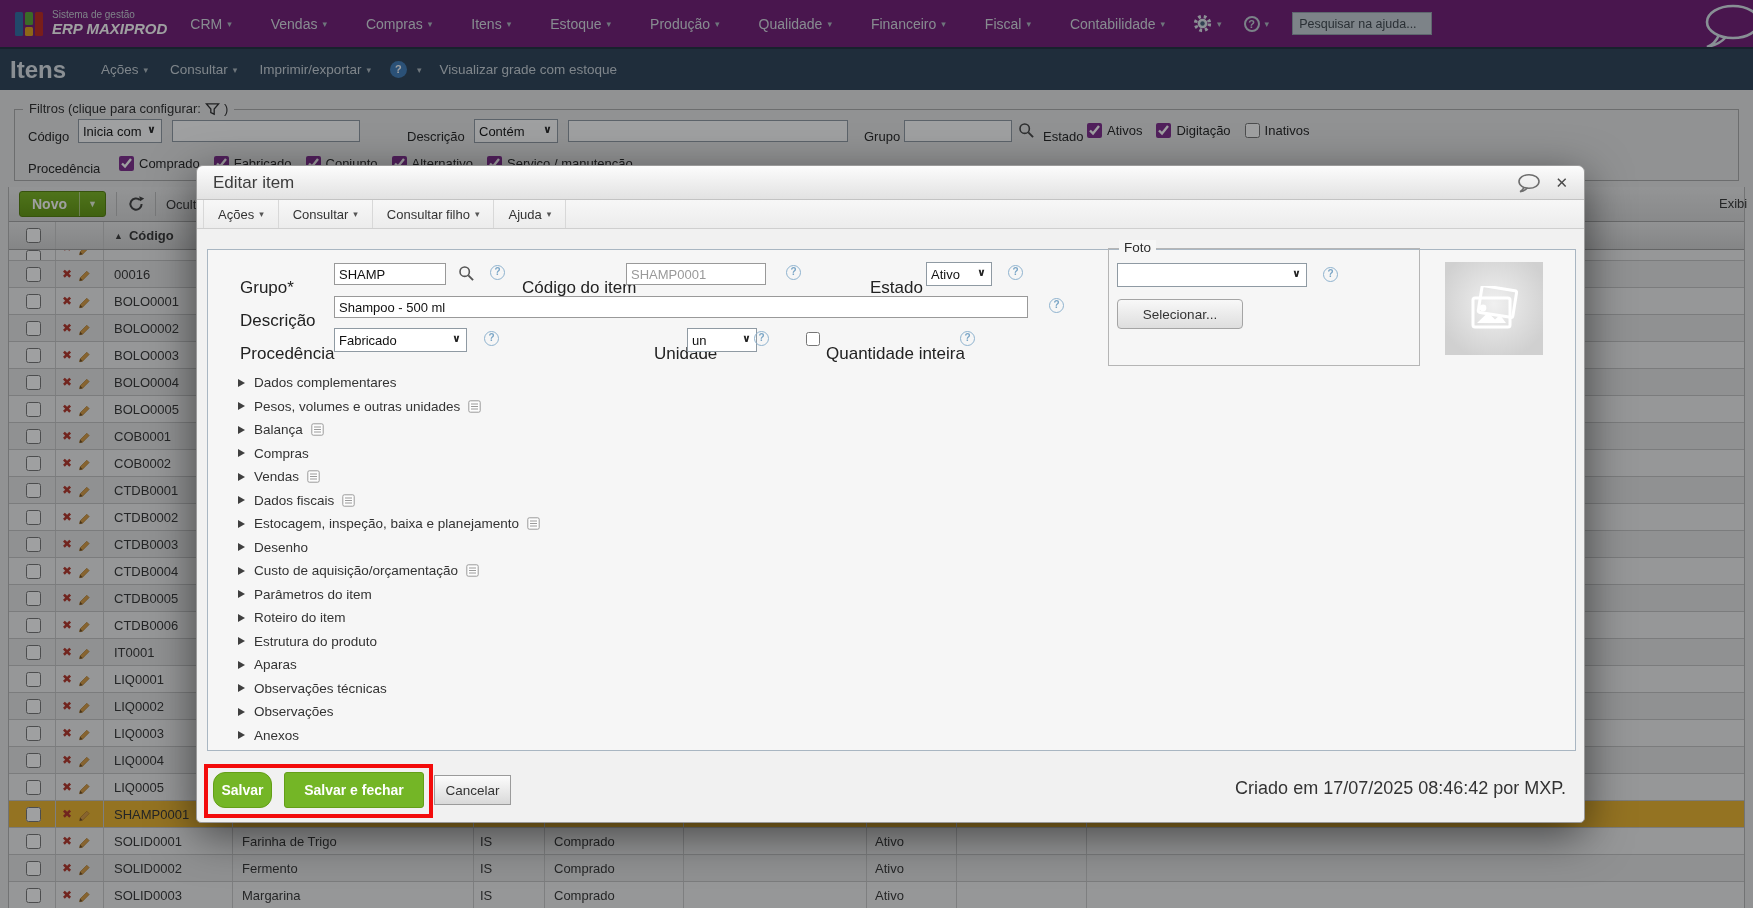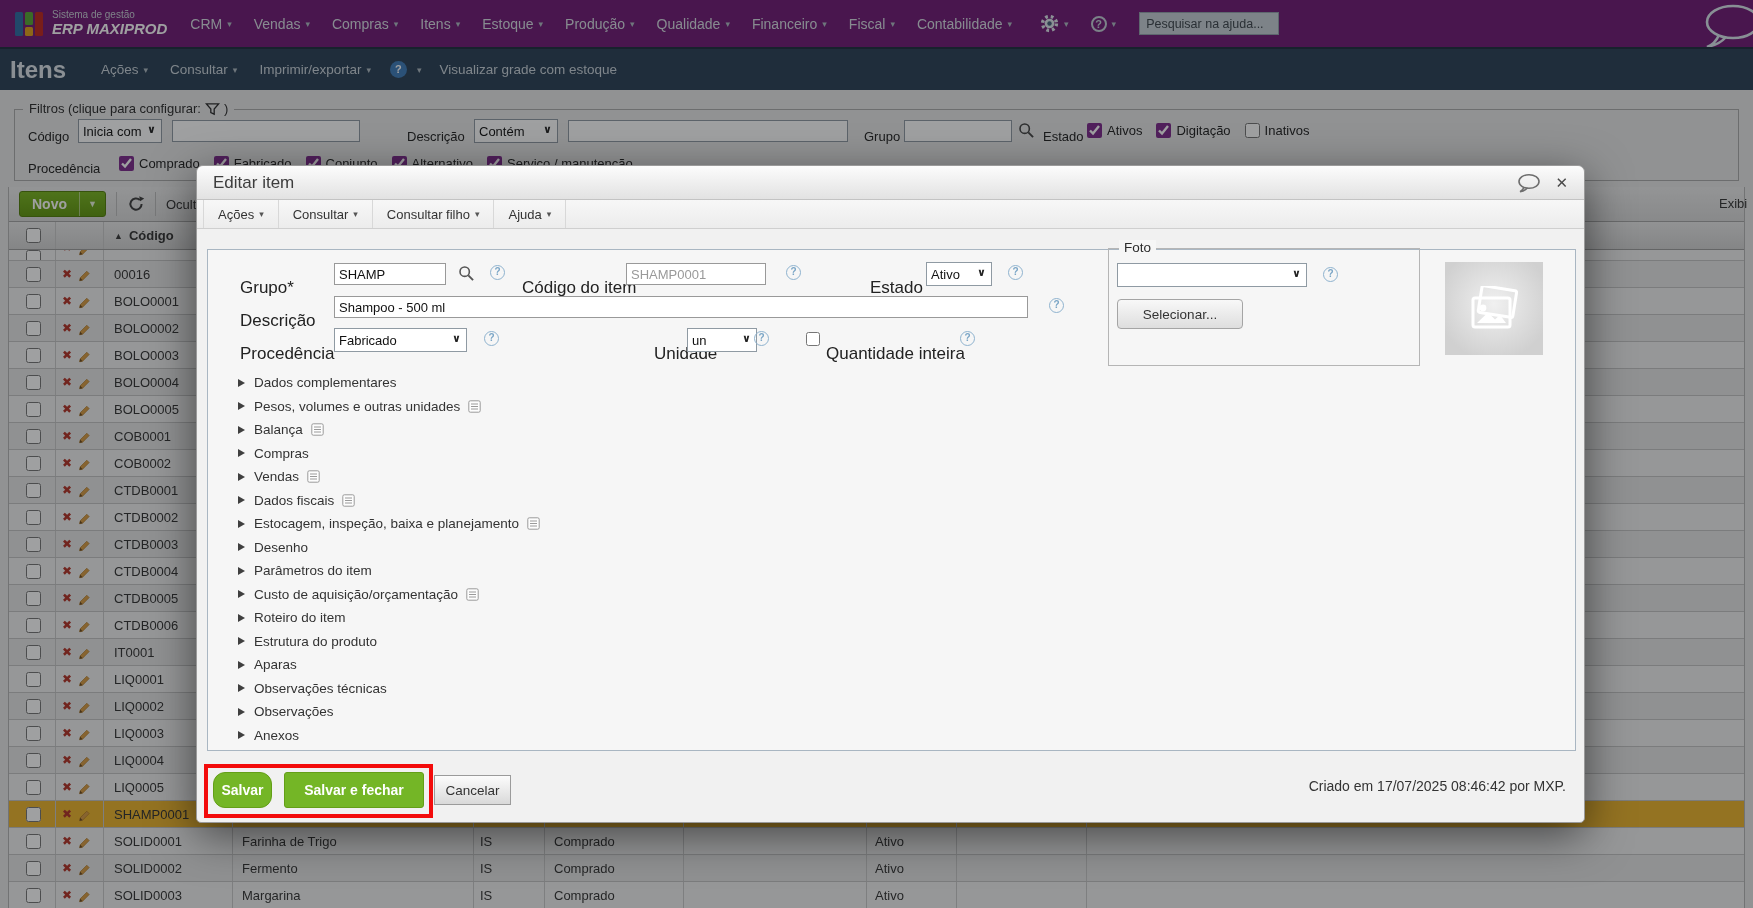--- a/index.html
+++ b/index.html
@@ -7,21 +7,21 @@
   body { font-family:"Liberation Sans","DejaVu Sans",sans-serif; background:#e8e8e8; position:relative; }
 
   
   .page { position:absolute; inset:0; z-index:1; }
 
   .topbar { position:absolute; left:0; top:0; width:100%; height:47px; background:#701a75; display:flex; align-items:center; }
   .logo { display:flex; align-items:center; margin-left:14px; }
   .logo-text { margin-left:8px; line-height:1.05; }
   .logo-small { font-size:10px; color:#c9cfd6; }
   .logo-main  { font-size:15px; font-weight:bold; color:#ffffff; font-style:italic; }
-  .topbar-menus { display:flex; margin-left:12px; }
+  .topbar-menus { display:flex; margin-left:12px;gap:17px; }
   .tb-item { display:flex; align-items:center; padding:0 11px; font-size:14px; color:#d7dde3; cursor:pointer; }
   .caret { font-size:9px; color:#aeb9c2; margin-left:5px; }
   .tb-icons { display:flex; align-items:center; margin-left:6px; }
   .help-ring { width:16px; height:16px; border:2px solid #c3ced6; border-radius:50%; color:#c3ced6; font-size:11px; font-weight:bold; line-height:13px; text-align:center; }
   .tb-search { margin-left:12px; width:140px; height:23px; background:#c6cfd5; border:1px solid #93a1ab; font-size:12.5px; color:#333; padding:0 6px; }
   .tb-search::placeholder { color:#3d454c; opacity:1; }
   .corner-bubble { position:absolute; right:-10px; top:2px; }
 
   .subbar { position:absolute; left:0; top:47px; width:100%; height:43px; background:#2b4055; border-top:2px solid #1d2e3f; display:flex; align-items:center; }
   .page-title { margin-left:10px; font-size:24px; font-weight:bold; color:#dce3e9; }
@@ -99,21 +99,21 @@
   .sections { position:absolute; left:30px; top:121px; }
   .sec { height:23.5px; display:flex; align-items:center; cursor:pointer; }
   .tri { width:0; height:0; border-left:7px solid #3f3f3f; border-top:4.5px solid transparent; border-bottom:4.5px solid transparent; margin-right:9px; }
   .sec-lbl { font-size:13.5px; color:#333; }
   .note-ic { margin-left:8px; }
 
   .m-btn-green { position:absolute; height:36px; background:#74b626; border:1px solid #639f17; border-radius:3px; color:#fff; font-weight:bold; font-size:14px; cursor:pointer; }
   .btn-salvar { left:16px; top:606px; width:59px;border-radius:12px; }
   .btn-salvar-fechar { left:87px; top:606px; width:140px; }
   .btn-cancelar { position:absolute; left:237px; top:609px; width:77px; height:30px; background:linear-gradient(#fcfcfc,#d9d9d9); border:1px solid #9b9b9b; border-radius:0; font-size:13.5px; color:#333; cursor:pointer; }
-  .created { position:absolute; right:18px; top:612px; font-size:14px; color:#333; }
+  .created { position:absolute; right:18px; top:612px; font-size:18px; color:#333; }
 
   .red-box { position:absolute; left:204px; top:764px; width:229px; height:54px; border:4px solid #f30b0b; z-index:300; }
 </style>
 </head>
 <body>
 
 <div class="page">
 
   <div class="topbar">
     <div class="logo">
@@ -965,34 +965,34 @@
             <line x1="3" y1="6.5" x2="10" y2="6.5" stroke="#9a9a9a"></line>
             <line x1="3" y1="9" x2="10" y2="9" stroke="#9a9a9a"></line>
           </svg>
         </div>
         <div class="sec">
           <span class="tri"></span>
           <span class="sec-lbl">Desenho</span>
         </div>
         <div class="sec">
           <span class="tri"></span>
-          <span class="sec-lbl">Parâmetros do item</span>
-        </div>
-        <div class="sec">
-          <span class="tri"></span>
           <span class="sec-lbl">Custo de aquisição/orçamentação</span>
           <svg class="note-ic" width="13" height="13" viewBox="0 0 13 13">
             <rect x="0.8" y="0.8" width="11.4" height="11.4" rx="1.5" fill="#fdfdfd" stroke="#9a9a9a"></rect>
             <line x1="3" y1="4" x2="10" y2="4" stroke="#9a9a9a"></line>
             <line x1="3" y1="6.5" x2="10" y2="6.5" stroke="#9a9a9a"></line>
             <line x1="3" y1="9" x2="10" y2="9" stroke="#9a9a9a"></line>
           </svg>
         </div>
         <div class="sec">
           <span class="tri"></span>
+          <span class="sec-lbl">Parâmetros do item</span>
+        </div>
+        <div class="sec">
+          <span class="tri"></span>
           <span class="sec-lbl">Roteiro do item</span>
         </div>
         <div class="sec">
           <span class="tri"></span>
           <span class="sec-lbl">Estrutura do produto</span>
         </div>
         <div class="sec">
           <span class="tri"></span>
           <span class="sec-lbl">Aparas</span>
         </div>

